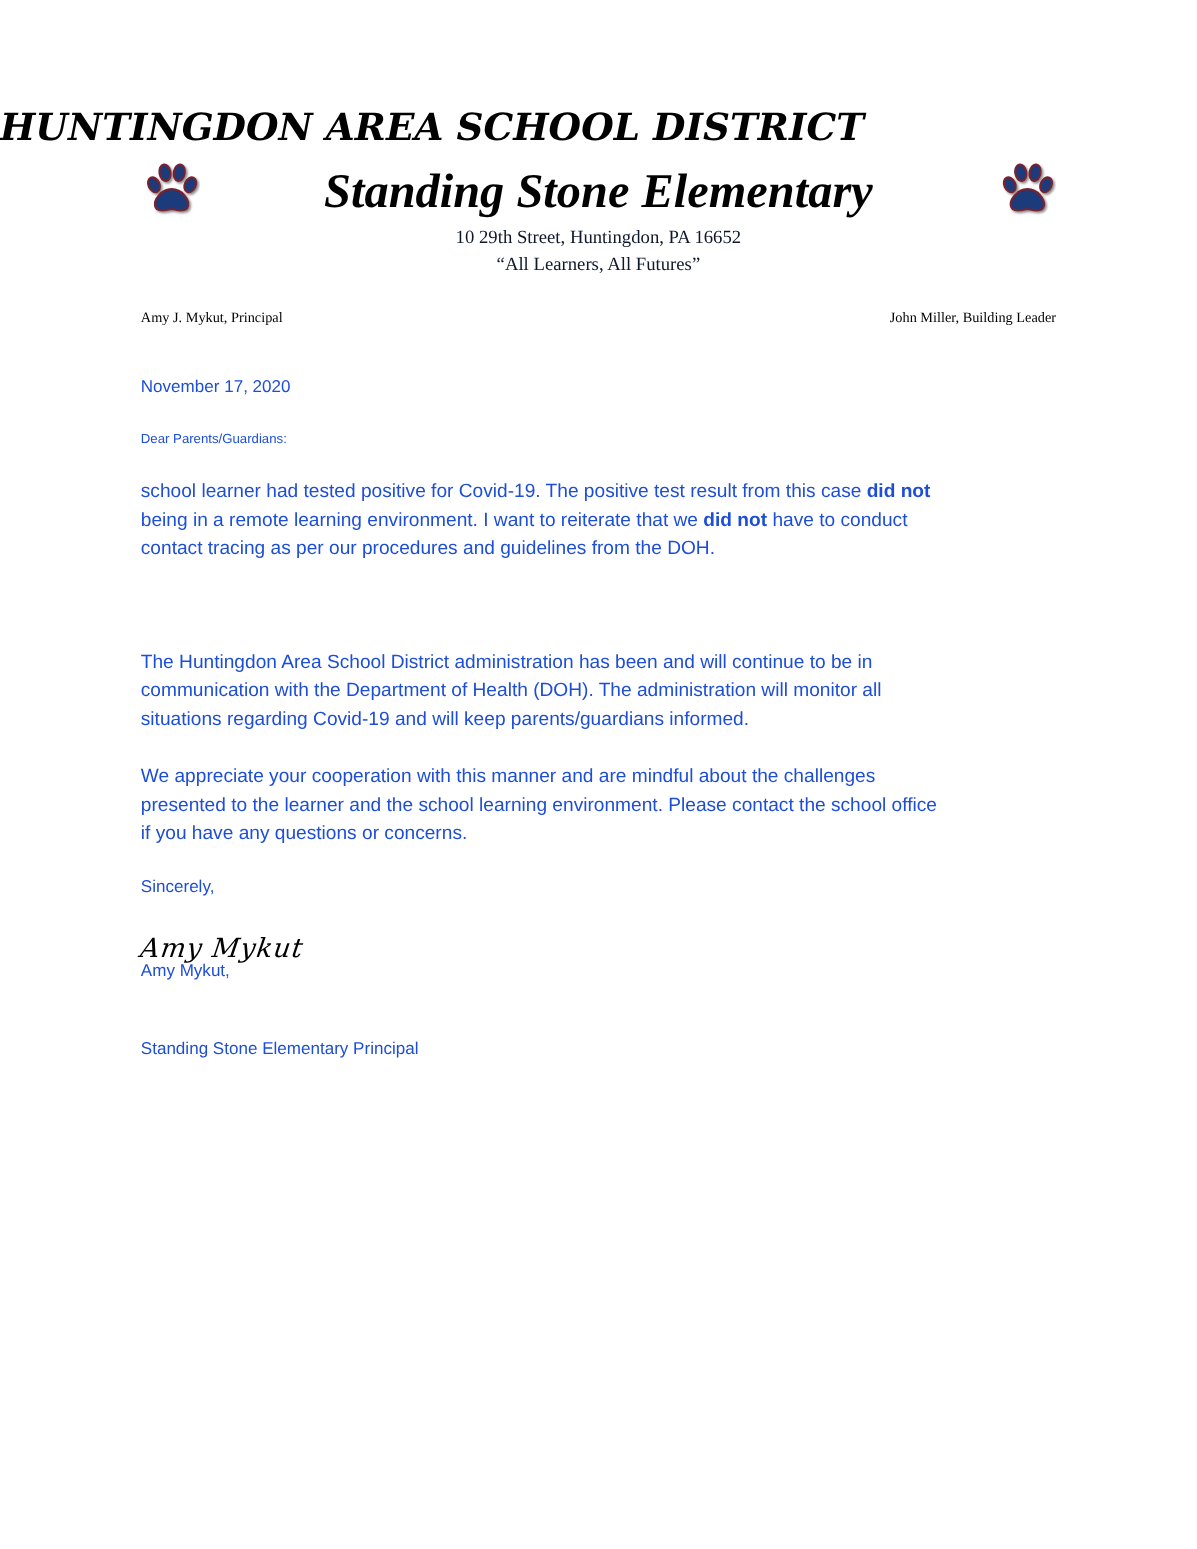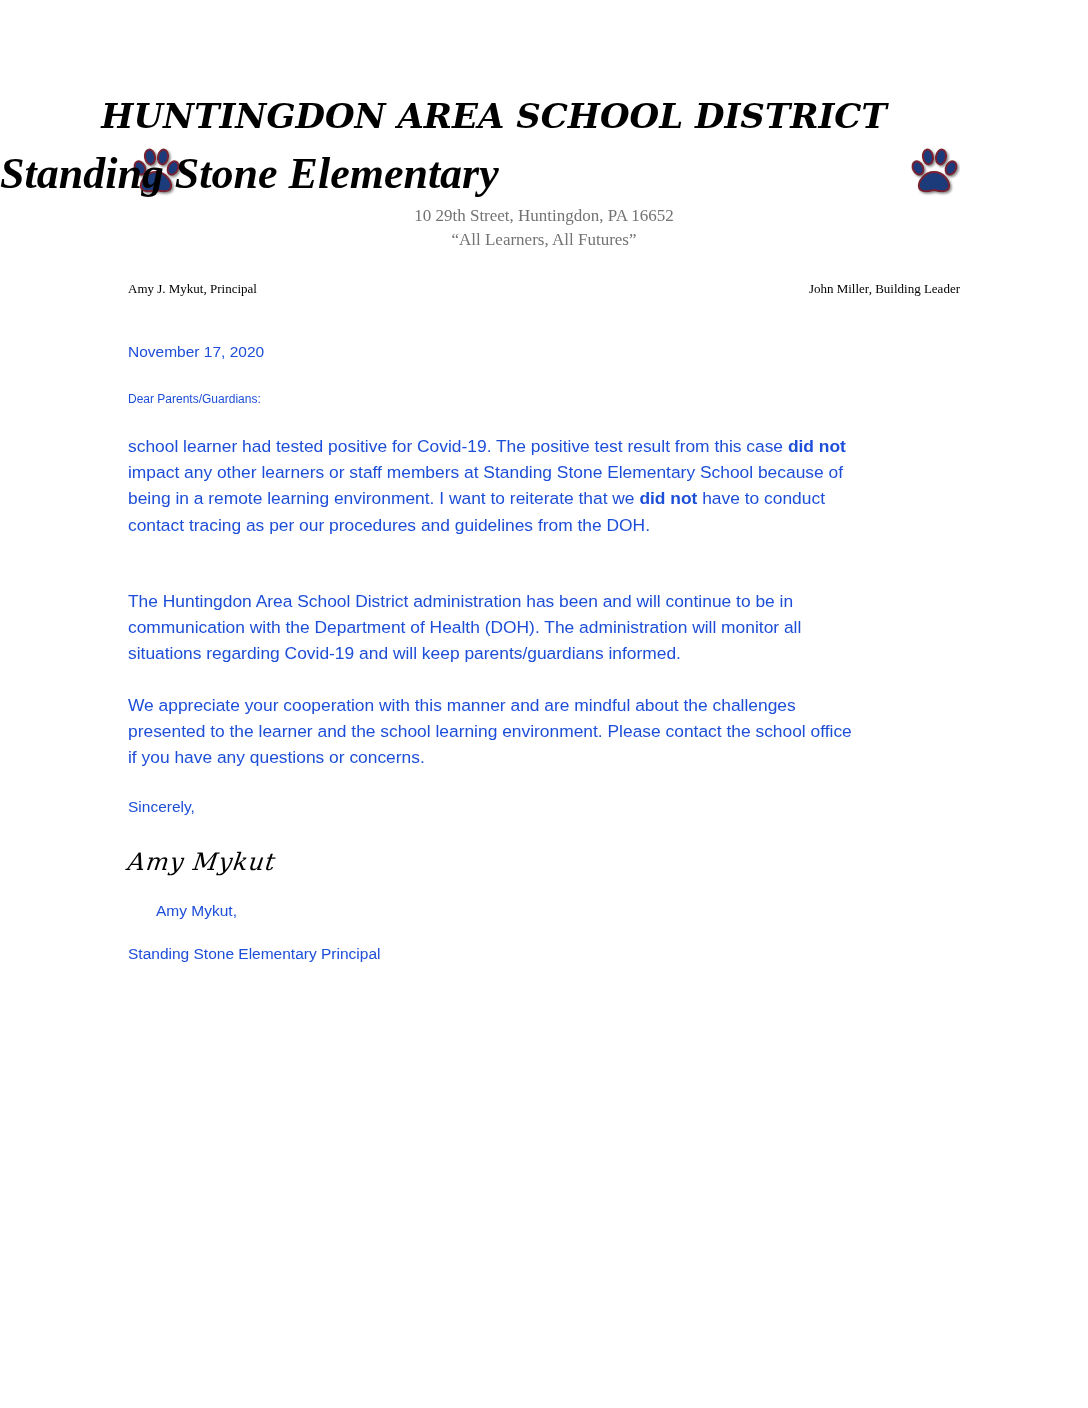--- a/index.html
+++ b/index.html
@@ -1,32 +1,32 @@
 <!DOCTYPE html>
 <html><head>
   <meta charset="utf-8">
   <style>
     html, body { margin: 0; padding: 0; background: #ffffff; }
     body { width: 1088px; height: 1408px; position: relative; overflow: hidden; color: #000; }
     .letterhead-district {
-      position: absolute; left: 0; width: 988px; top: 94px; text-align: center;
+      position: absolute; left: 0; width: 988px; top: 94px; text-align: left;
       font-family: "DejaVu Serif", "Liberation Serif", serif; font-style: italic; font-weight: bold;
       font-size: 34px; letter-spacing: 0px; line-height: 44px; color: #000;
     }
     .letterhead-school {
-      position: absolute; left: 0; width: 1088px; top: 146px; text-align: left;
+      position: absolute; left: 0; width: 1088px; top: 146px; text-align: center;
       font-family: "Liberation Serif", "DejaVu Serif", serif; font-style: italic; font-weight: bold;
       font-size: 44px; line-height: 56px; color: #000;
     }
     .paw { position: absolute; top: 146px; width: 52px; height: 50px; }
     .paw-left { left: 130px; }
     .paw-right { left: 908px; }
     .address-block {
       position: absolute; left: 0; width: 1088px; top: 204px; text-align: center;
-      font-family: "Liberation Serif", "DejaVu Serif", serif; font-size: 17px; line-height: 23.5px; color: #737373;
+      font-family: "Liberation Serif", "DejaVu Serif", serif; font-size: 17px; line-height: 23.5px; color: #0f172a;
     }
     .staff-left, .staff-right {
       position: absolute; top: 278px; font-family: "Liberation Serif", "DejaVu Serif", serif;
       font-size: 13px; line-height: 22px;
     }
     .staff-left { left: 128px; }
     .staff-right { right: 128px; text-align: right; }
     .body-text {
       position: absolute; left: 128px; width: 830px;
       font-family: "Liberation Sans", sans-serif; font-size: 17.4px; line-height: 26.2px; color: #1d4ed8;
@@ -35,21 +35,21 @@
     .salutation { top: 388px; font-size: 12px; line-height: 22px; }
     .p1 { top: 433px; }
     .p2 { top: 588px; }
     .p3 { top: 692px; }
     .closing { top: 796px; font-size: 15.5px; line-height: 22px; }
     .signature {
       position: absolute; left: 128px; top: 846px;
       font-family: "DejaVu Serif", serif; font-style: italic; font-size: 24px; line-height: 32px;
       letter-spacing: 1px; transform: skewX(-8deg);
     }
-    .sign-name { top: 900px; font-size: 15.5px; line-height: 22px; margin-left: 28px; }
+    .sign-name { top: 872px; font-size: 15.5px; line-height: 22px; }
     .sign-title { top: 943px; font-size: 15.5px; line-height: 22px; }
     .line { display: block; white-space: nowrap; }
     b { font-weight: bold; }
   </style>
 </head>
 <body>
 
 <div>
   <div class="letterhead-district">HUNTINGDON AREA SCHOOL DISTRICT</div>
 
@@ -93,21 +93,20 @@
   <div class="staff-left">Amy J. Mykut, Principal</div>
   <div class="staff-right">John Miller, Building Leader</div>
 </div>
 
 <div>
   <div class="body-text date">November 17,  2020</div>
   <div class="body-text salutation">Dear Parents/Guardians:</div>
 
   <div class="body-text p1">
     <span class="line"><span>school learner had tested positive for Covid-19.  The positive test result from this case </span><b>did not</b></span>
-    <span class="line">impact any other learners or staff members at Standing Stone Elementary School because of</span>
     <span class="line"><span>being in a remote learning environment.  I want to reiterate that we </span><b>did not</b><span> have to conduct</span></span>
     <span class="line">contact tracing as per our procedures and guidelines from the DOH.</span>
   </div>
 
   <div class="body-text p2">
     <span class="line">The Huntingdon Area School District administration has been and will continue to be in</span>
     <span class="line">communication with the Department of Health (DOH).  The administration will monitor all</span>
     <span class="line">situations regarding Covid-19 and will keep parents/guardians informed.</span>
   </div>
 

